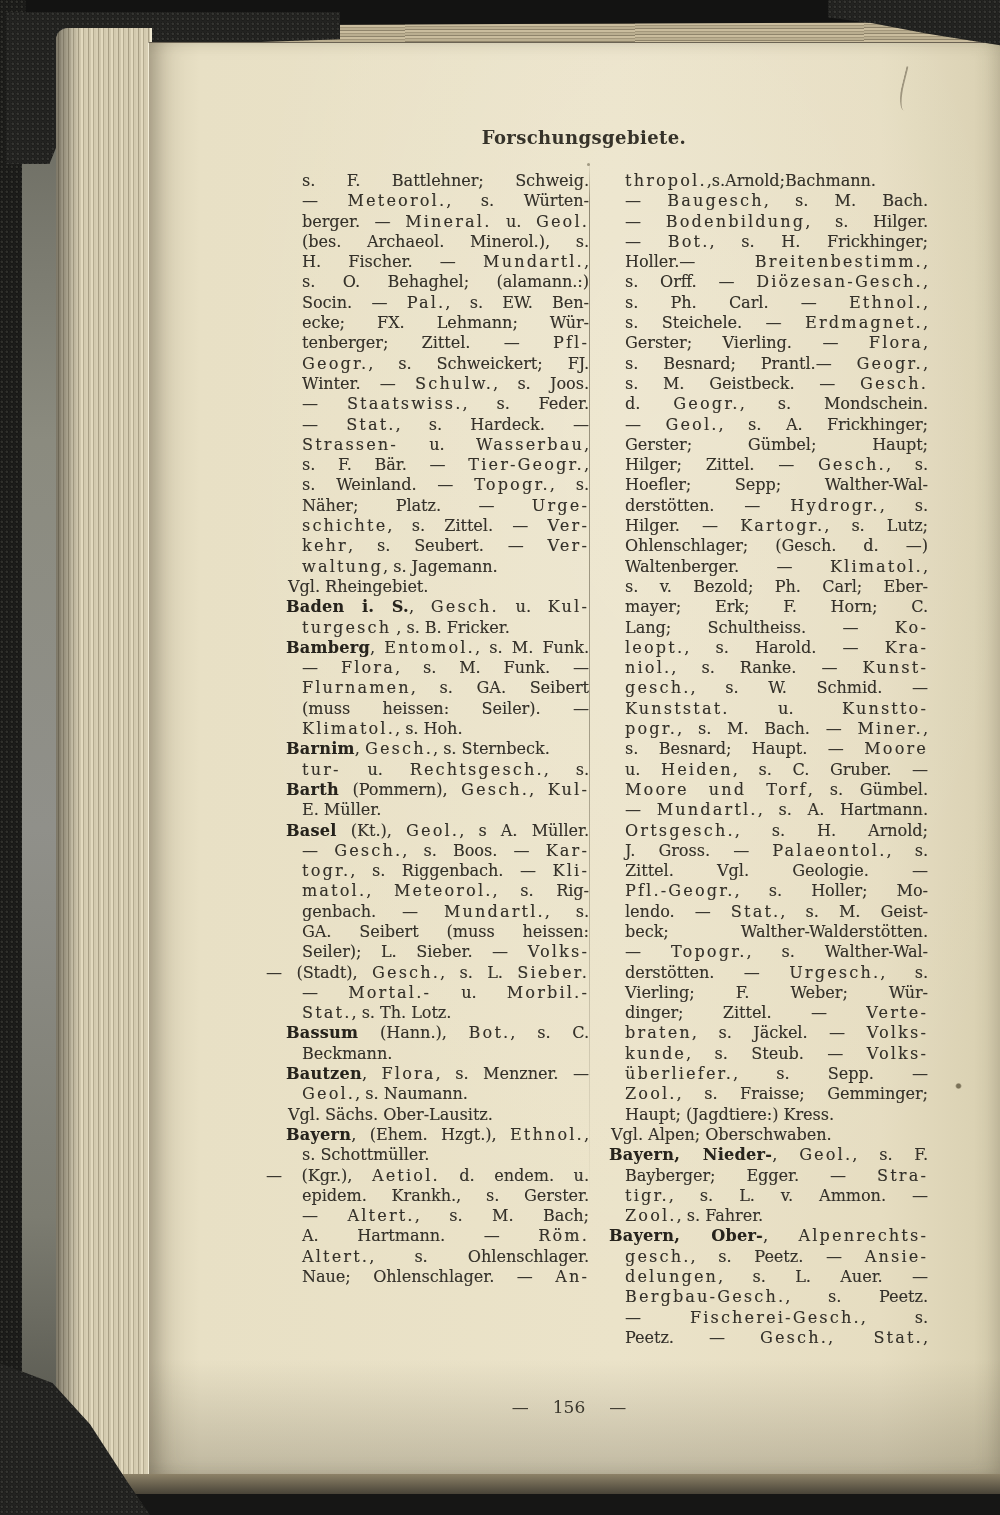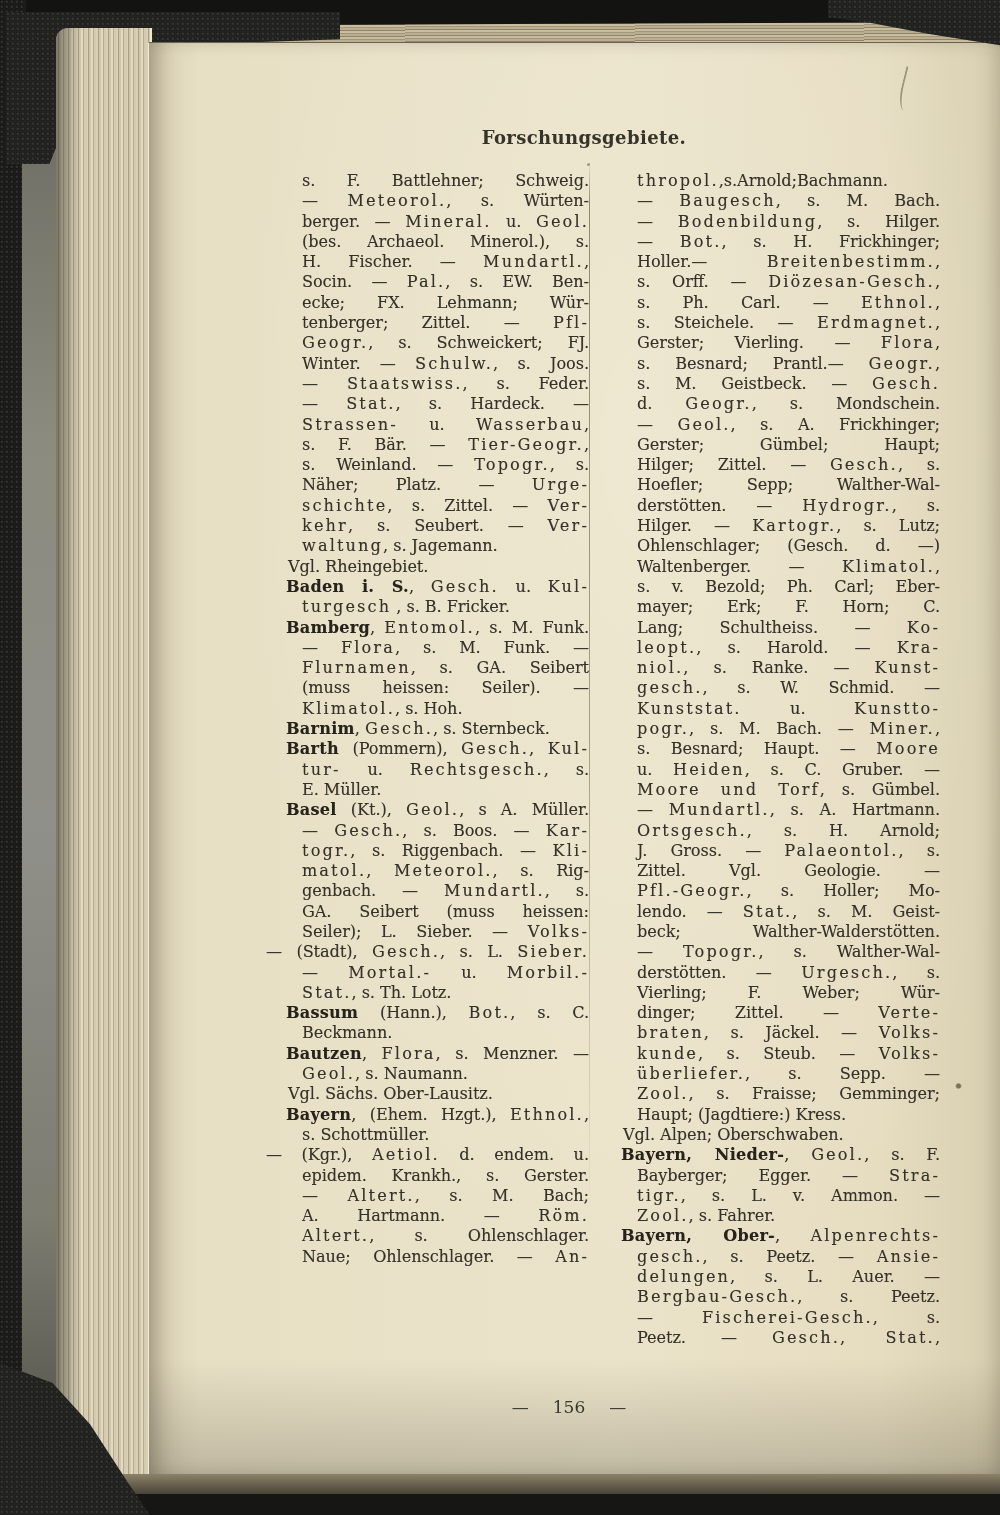--- a/index.html
+++ b/index.html
@@ -64,21 +64,21 @@
   .running-head {
     position:absolute; left:250px; top:84px; width:370px;
     text-align:center; font-size:18px; font-weight:600; letter-spacing:.4px; color:#36332a;
   }
   .divider {
     position:absolute; left:440px; top:118px; width:1px; height:1055px;
     background:linear-gradient(180deg, rgba(92,85,66,0), rgba(92,85,66,.65) 4%, rgba(92,85,66,.5) 55%, rgba(92,85,66,.25) 80%, rgba(92,85,66,0));
   }
   .col { position:absolute; top:128px; }
   .col-left  { left:117px; width:323px; }
-  .col-right { left:452px; width:339px; }
+  .col-right { left:440px; width:339px; }
   .ln {
     font-size:16px; line-height:20.3px; color:#34312a;
     text-align:justify; text-align-last:justify;
     text-shadow:.3px .3px .5px rgba(56,52,42,.35);
   }
   .ln.last { text-align-last:left; }
   .ind-h { padding-left:0; }
   .ind-v { padding-left:22px; }
   .ind-c { padding-left:36px; }
   .sg-b { font-weight:bold; color:#26231c; letter-spacing:.3px;margin-left:20px; }
@@ -112,20 +112,21 @@
 
   <div class="page">
     <div class="running-head">Forschungsgebiete.</div>
     <div class="divider"></div>
     <div class="col col-left" id="col-left">
         <div class="ln ind-c"><span class="sg-n">s. F. Battlehner; Schweig.</span></div>
         <div class="ln ind-c"><span class="sg-n">— </span><span class="sg-g">Meteorol.</span><span class="sg-n">, s. Würten-</span></div>
         <div class="ln ind-c"><span class="sg-n">berger. — </span><span class="sg-g">Mineral.</span><span class="sg-n"> u. </span><span class="sg-g">Geol.</span></div>
         <div class="ln ind-c"><span class="sg-n">(bes. Archaeol. Minerol.), s.</span></div>
         <div class="ln ind-c"><span class="sg-n">H. Fischer. — </span><span class="sg-g">Mundartl.</span><span class="sg-n">,</span></div>
+        <div class="ln ind-c"><span class="sg-n">s. O. Behaghel; (alamann.:)</span></div>
         <div class="ln ind-c"><span class="sg-n">Socin. — </span><span class="sg-g">Pal.</span><span class="sg-n">, s. EW. Ben-</span></div>
         <div class="ln ind-c"><span class="sg-n">ecke; FX. Lehmann; Wür-</span></div>
         <div class="ln ind-c"><span class="sg-n">tenberger; Zittel. — </span><span class="sg-g">Pfl-</span></div>
         <div class="ln ind-c"><span class="sg-g">Geogr.</span><span class="sg-n">, s. Schweickert; FJ.</span></div>
         <div class="ln ind-c"><span class="sg-n">Winter. — </span><span class="sg-g">Schulw.</span><span class="sg-n">, s. Joos.</span></div>
         <div class="ln ind-c"><span class="sg-n">— </span><span class="sg-g">Staatswiss.</span><span class="sg-n">, s. Feder.</span></div>
         <div class="ln ind-c"><span class="sg-n">— </span><span class="sg-g">Stat.</span><span class="sg-n">, s. Hardeck. —</span></div>
         <div class="ln ind-c"><span class="sg-g">Strassen-</span><span class="sg-n"> u. </span><span class="sg-g">Wasserbau</span><span class="sg-n">,</span></div>
         <div class="ln ind-c"><span class="sg-n">s. F. Bär. — </span><span class="sg-g">Tier-Geogr.</span><span class="sg-n">,</span></div>
         <div class="ln ind-c"><span class="sg-n">s. Weinland. — </span><span class="sg-g">Topogr.</span><span class="sg-n">, s.</span></div>
@@ -135,22 +136,22 @@
         <div class="ln ind-c last"><span class="sg-g">waltung</span><span class="sg-n">, s. Jagemann.</span></div>
         <div class="ln ind-v last"><span class="sg-n">Vgl. Rheingebiet.</span></div>
         <div class="ln ind-h"><span class="sg-b">Baden i. S.</span><span class="sg-n">, </span><span class="sg-g">Gesch.</span><span class="sg-n"> u. </span><span class="sg-g">Kul-</span></div>
         <div class="ln ind-c last"><span class="sg-g">turgesch</span><span class="sg-n"> , s. B. Fricker.</span></div>
         <div class="ln ind-h"><span class="sg-b">Bamberg</span><span class="sg-n">, </span><span class="sg-g">Entomol.</span><span class="sg-n">, s. M. Funk.</span></div>
         <div class="ln ind-c"><span class="sg-n">— </span><span class="sg-g">Flora</span><span class="sg-n">, s. M. Funk. —</span></div>
         <div class="ln ind-c"><span class="sg-g">Flurnamen</span><span class="sg-n">, s. GA. Seibert</span></div>
         <div class="ln ind-c"><span class="sg-n">(muss heissen: Seiler). —</span></div>
         <div class="ln ind-c last"><span class="sg-g">Klimatol.</span><span class="sg-n">, s. Hoh.</span></div>
         <div class="ln ind-h last"><span class="sg-b">Barnim</span><span class="sg-n">, </span><span class="sg-g">Gesch.</span><span class="sg-n">, s. Sternbeck.</span></div>
+        <div class="ln ind-c"><span class="sg-g">tur-</span><span class="sg-n"> u. </span><span class="sg-g">Rechtsgesch.</span><span class="sg-n">, s.</span></div>
         <div class="ln ind-h"><span class="sg-b">Barth</span><span class="sg-n"> (Pommern), </span><span class="sg-g">Gesch.</span><span class="sg-n">, </span><span class="sg-g">Kul-</span></div>
-        <div class="ln ind-c"><span class="sg-g">tur-</span><span class="sg-n"> u. </span><span class="sg-g">Rechtsgesch.</span><span class="sg-n">, s.</span></div>
         <div class="ln ind-c last"><span class="sg-n">E. Müller.</span></div>
         <div class="ln ind-h"><span class="sg-b">Basel</span><span class="sg-n"> (Kt.), </span><span class="sg-g">Geol.</span><span class="sg-n">, s A. Müller.</span></div>
         <div class="ln ind-c"><span class="sg-n">— </span><span class="sg-g">Gesch.</span><span class="sg-n">, s. Boos. — </span><span class="sg-g">Kar-</span></div>
         <div class="ln ind-c"><span class="sg-g">togr.</span><span class="sg-n">, s. Riggenbach. — </span><span class="sg-g">Kli-</span></div>
         <div class="ln ind-c"><span class="sg-g">matol.</span><span class="sg-n">, </span><span class="sg-g">Meteorol.</span><span class="sg-n">, s. Rig-</span></div>
         <div class="ln ind-c"><span class="sg-n">genbach. — </span><span class="sg-g">Mundartl.</span><span class="sg-n">, s.</span></div>
         <div class="ln ind-c"><span class="sg-n">GA. Seibert (muss heissen:</span></div>
         <div class="ln ind-c"><span class="sg-n">Seiler); L. Sieber. — </span><span class="sg-g">Volks-</span></div>
         <div class="ln ind-h"><span class="sg-n">— (Stadt), </span><span class="sg-g">Gesch.</span><span class="sg-n">, s. L. </span><span class="sg-g">Sieber.</span></div>
         <div class="ln ind-c"><span class="sg-n">— </span><span class="sg-g">Mortal.-</span><span class="sg-n"> u. </span><span class="sg-g">Morbil.-</span></div>

